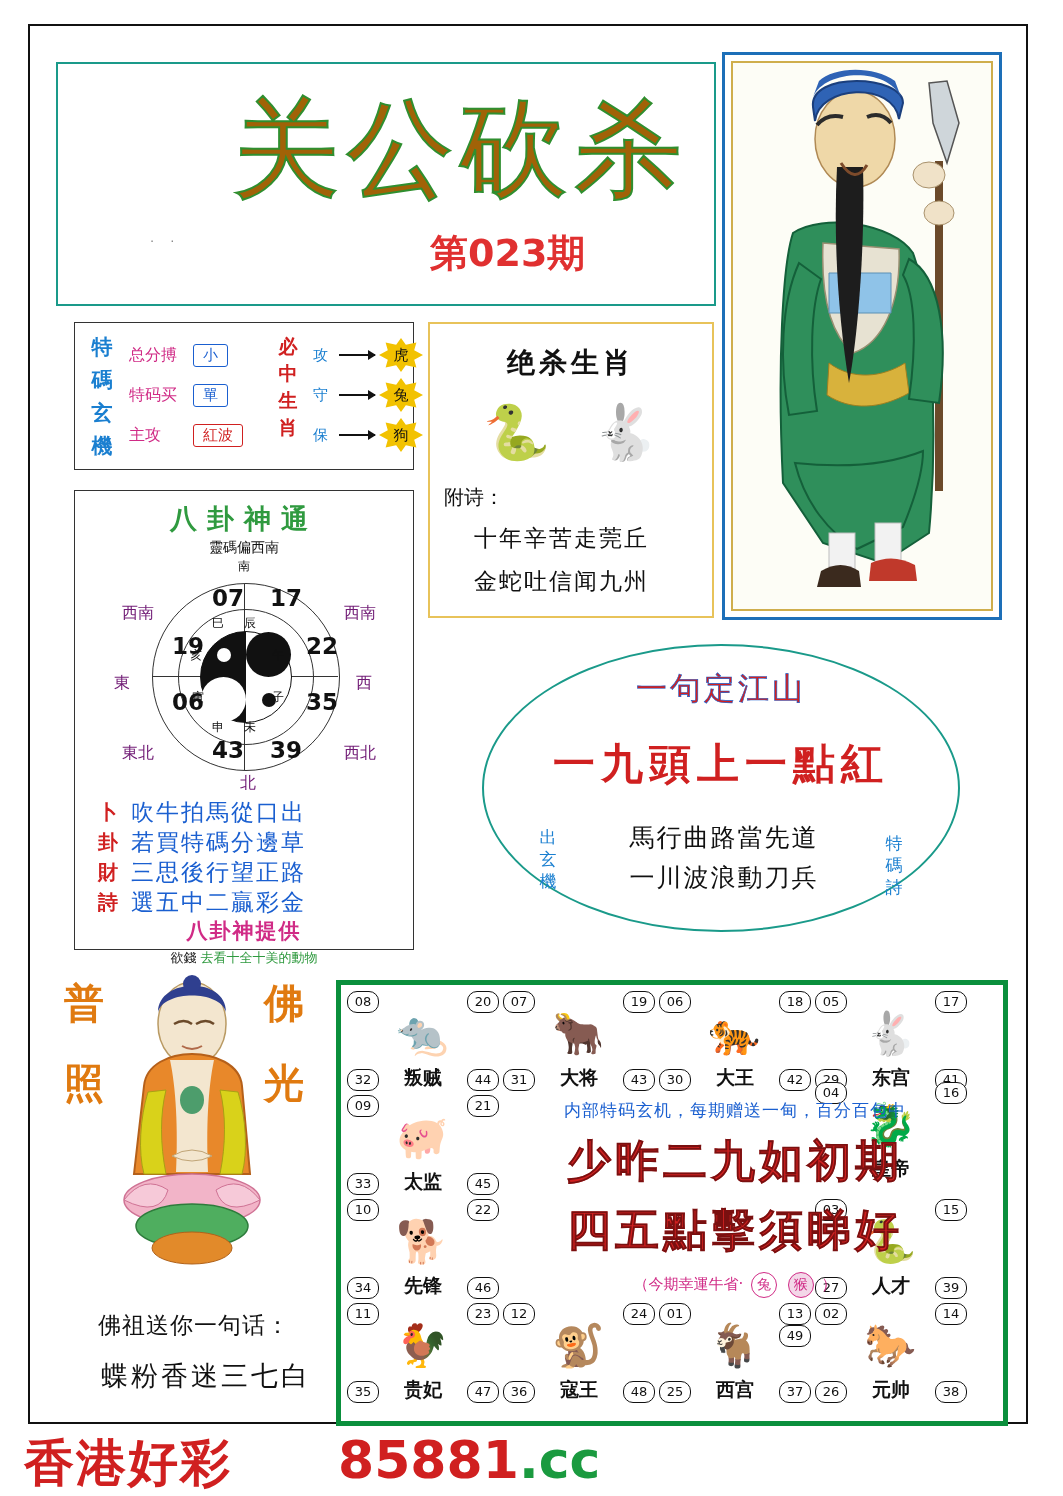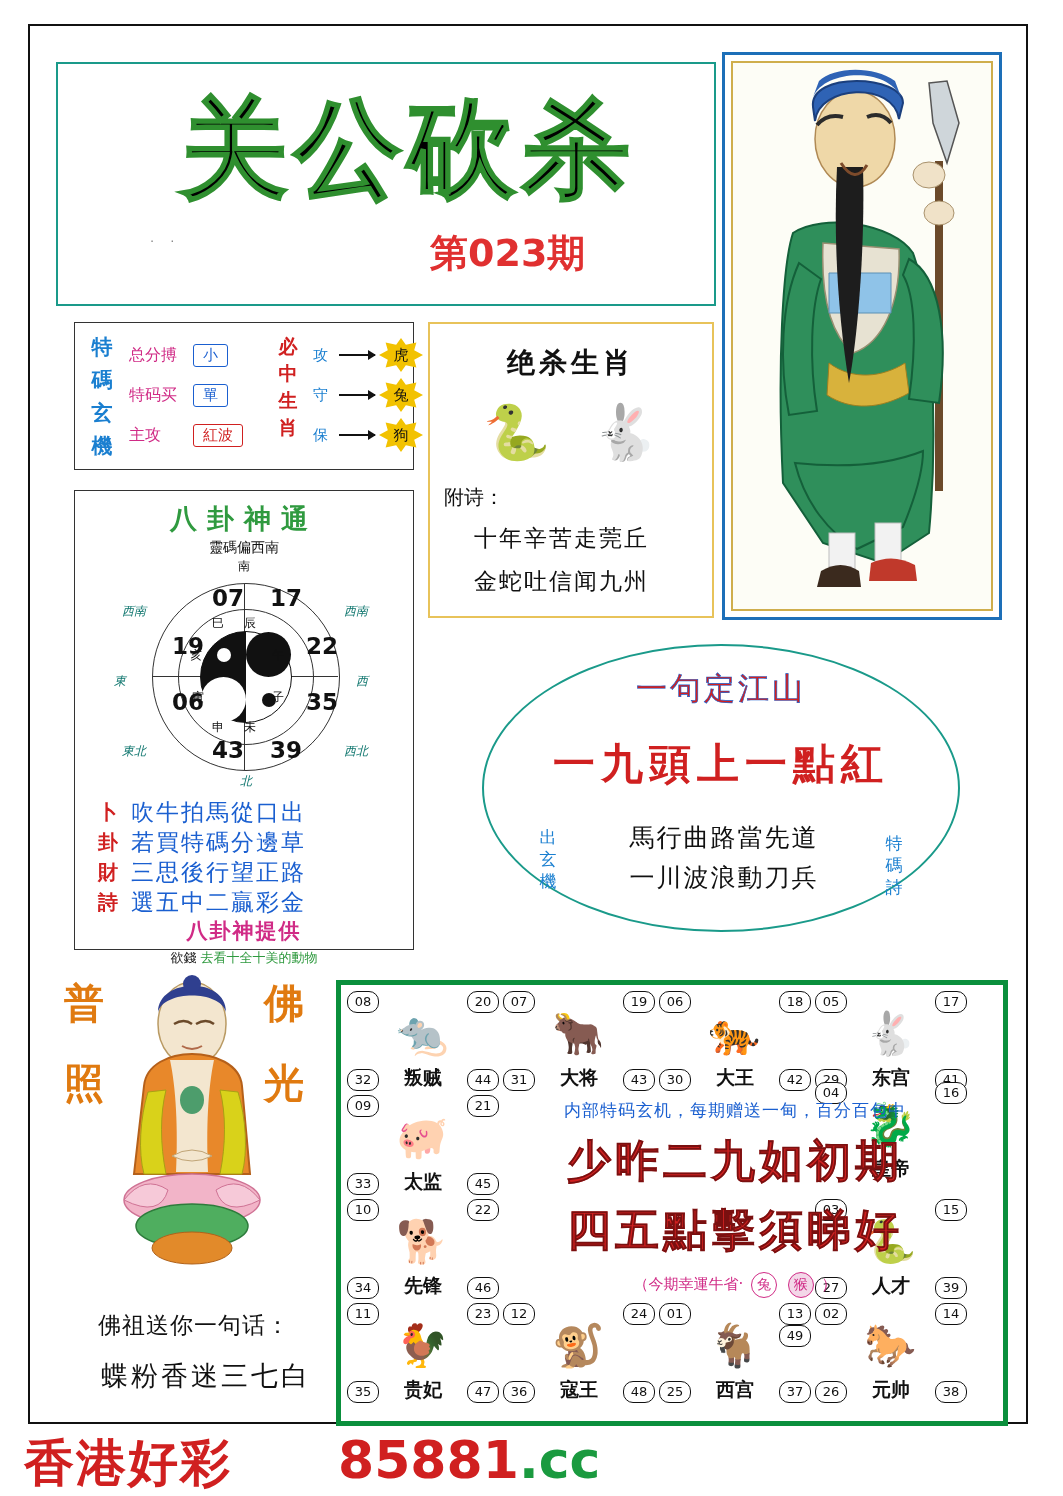--- a/index.html
+++ b/index.html
@@ -20,24 +20,24 @@
   }
 
   
   .title-box{
     position:absolute;left:56px;top:62px;width:660px;height:244px;
     border:2px solid #1a9a8a;background:#fff;box-sizing:border-box;
   }
   .title-main{
     position:absolute;left:70px;top:20px;width:560px;height:130px;
     font-family:"DejaVu Sans","Liberation Sans",sans-serif;
-    font-size:108px;font-weight:bold;letter-spacing:6px;
-    color:#000000;
+    font-size:108px;font-weight:normal;letter-spacing:6px;
+    color:#a16207;
     -webkit-text-stroke:2px #2f8f2f;
-    text-align:center;line-height:130px;
+    text-align:right;line-height:130px;
     white-space:nowrap;
   }
   .title-dots{
     position:absolute;left:92px;top:170px;font-size:13px;color:#888;letter-spacing:6px;
   }
   .issue{
     position:absolute;left:430px;top:228px;
     font-size:38px;font-weight:bold;color:#e03030;
     font-family:"DejaVu Sans","Liberation Sans",sans-serif;
   }
@@ -134,21 +134,21 @@
   .wn.n2{left:176px;top:8px;}
   .wn.n3{left:78px;top:56px;}
   .wn.n4{left:212px;top:56px;}
   .wn.n5{left:78px;top:112px;}
   .wn.n6{left:212px;top:112px;}
   .wn.n7{left:118px;top:160px;}
   .wn.n8{left:176px;top:160px;}
   .wdiv{position:absolute;background:#333;}
   .wdiv.v{left:150px;top:7px;width:1px;height:186px;}
   .wdiv.h{left:59px;top:99px;width:185px;height:1px;}
-  .dirlabel{position:absolute;font-size:12px;color:#0f766e;font-style:italic;}
+  .dirlabel{position:absolute;font-size:16px;color:#701a75;}
   .dl-nw{left:28px;top:26px;}
   .dl-ne{left:250px;top:26px;}
   .dl-w{left:20px;top:96px;}
   .dl-e{left:262px;top:96px;}
   .dl-sw{left:28px;top:166px;}
   .dl-se{left:250px;top:166px;}
   .branch{position:absolute;font-size:12px;color:#111;}
   .b1{left:118px;top:38px;}
   .b2{left:150px;top:38px;}
   .b3{left:96px;top:70px;}

